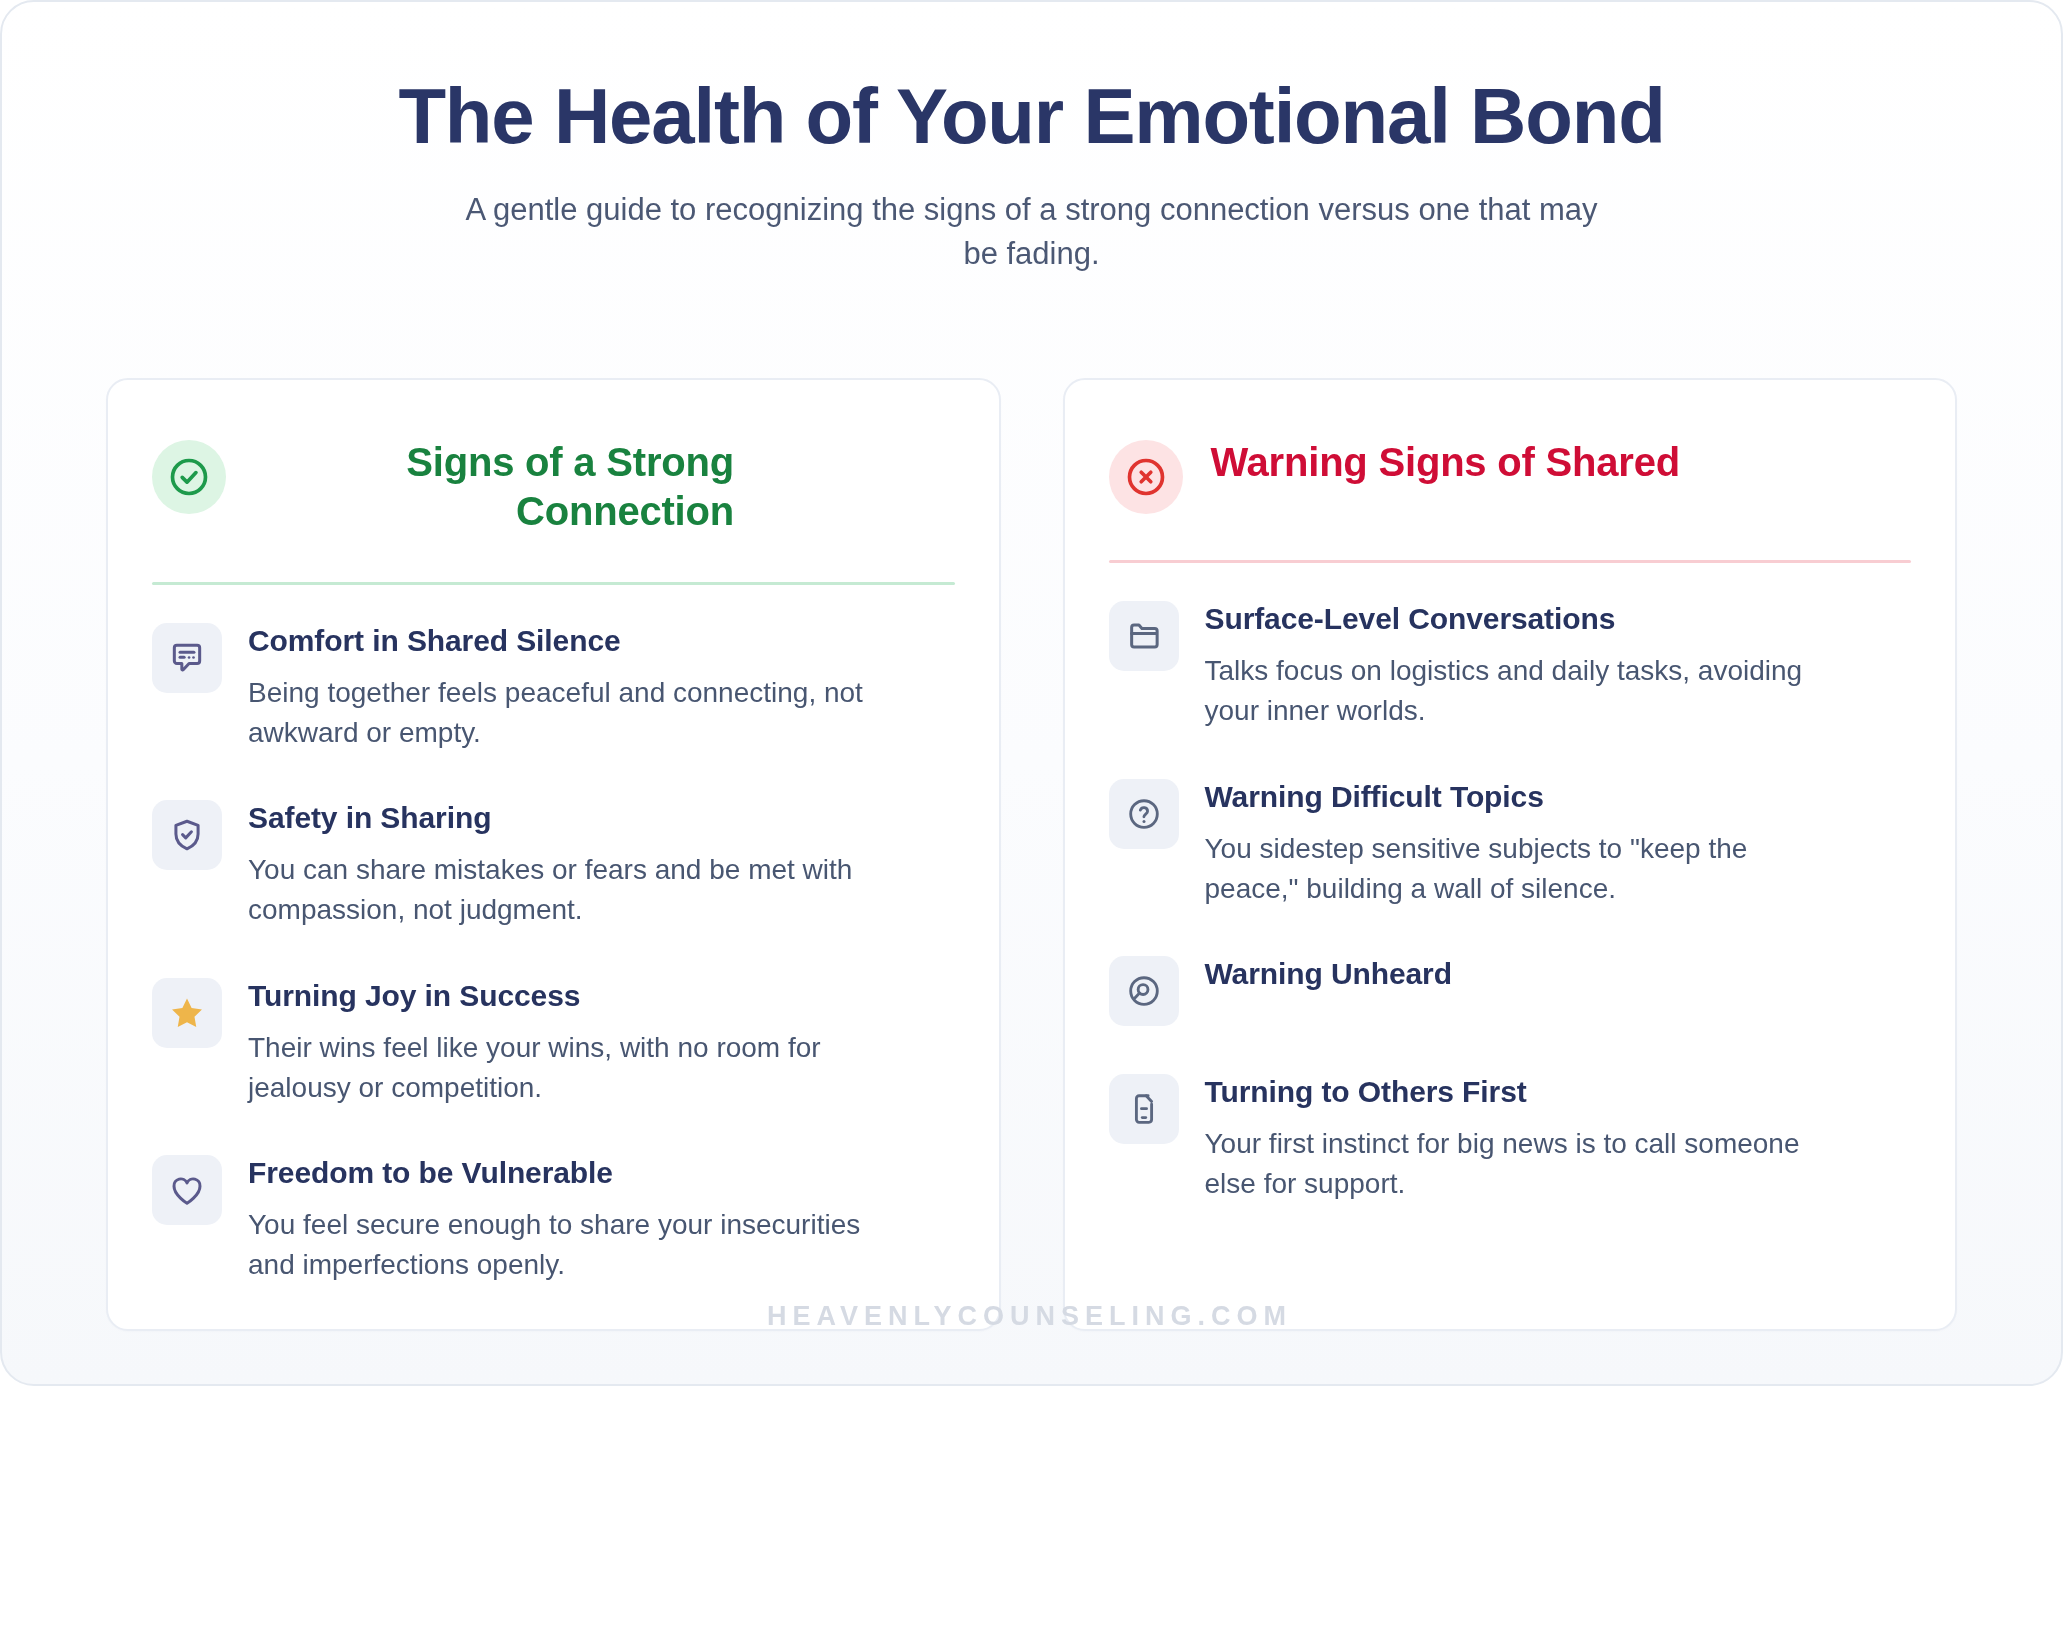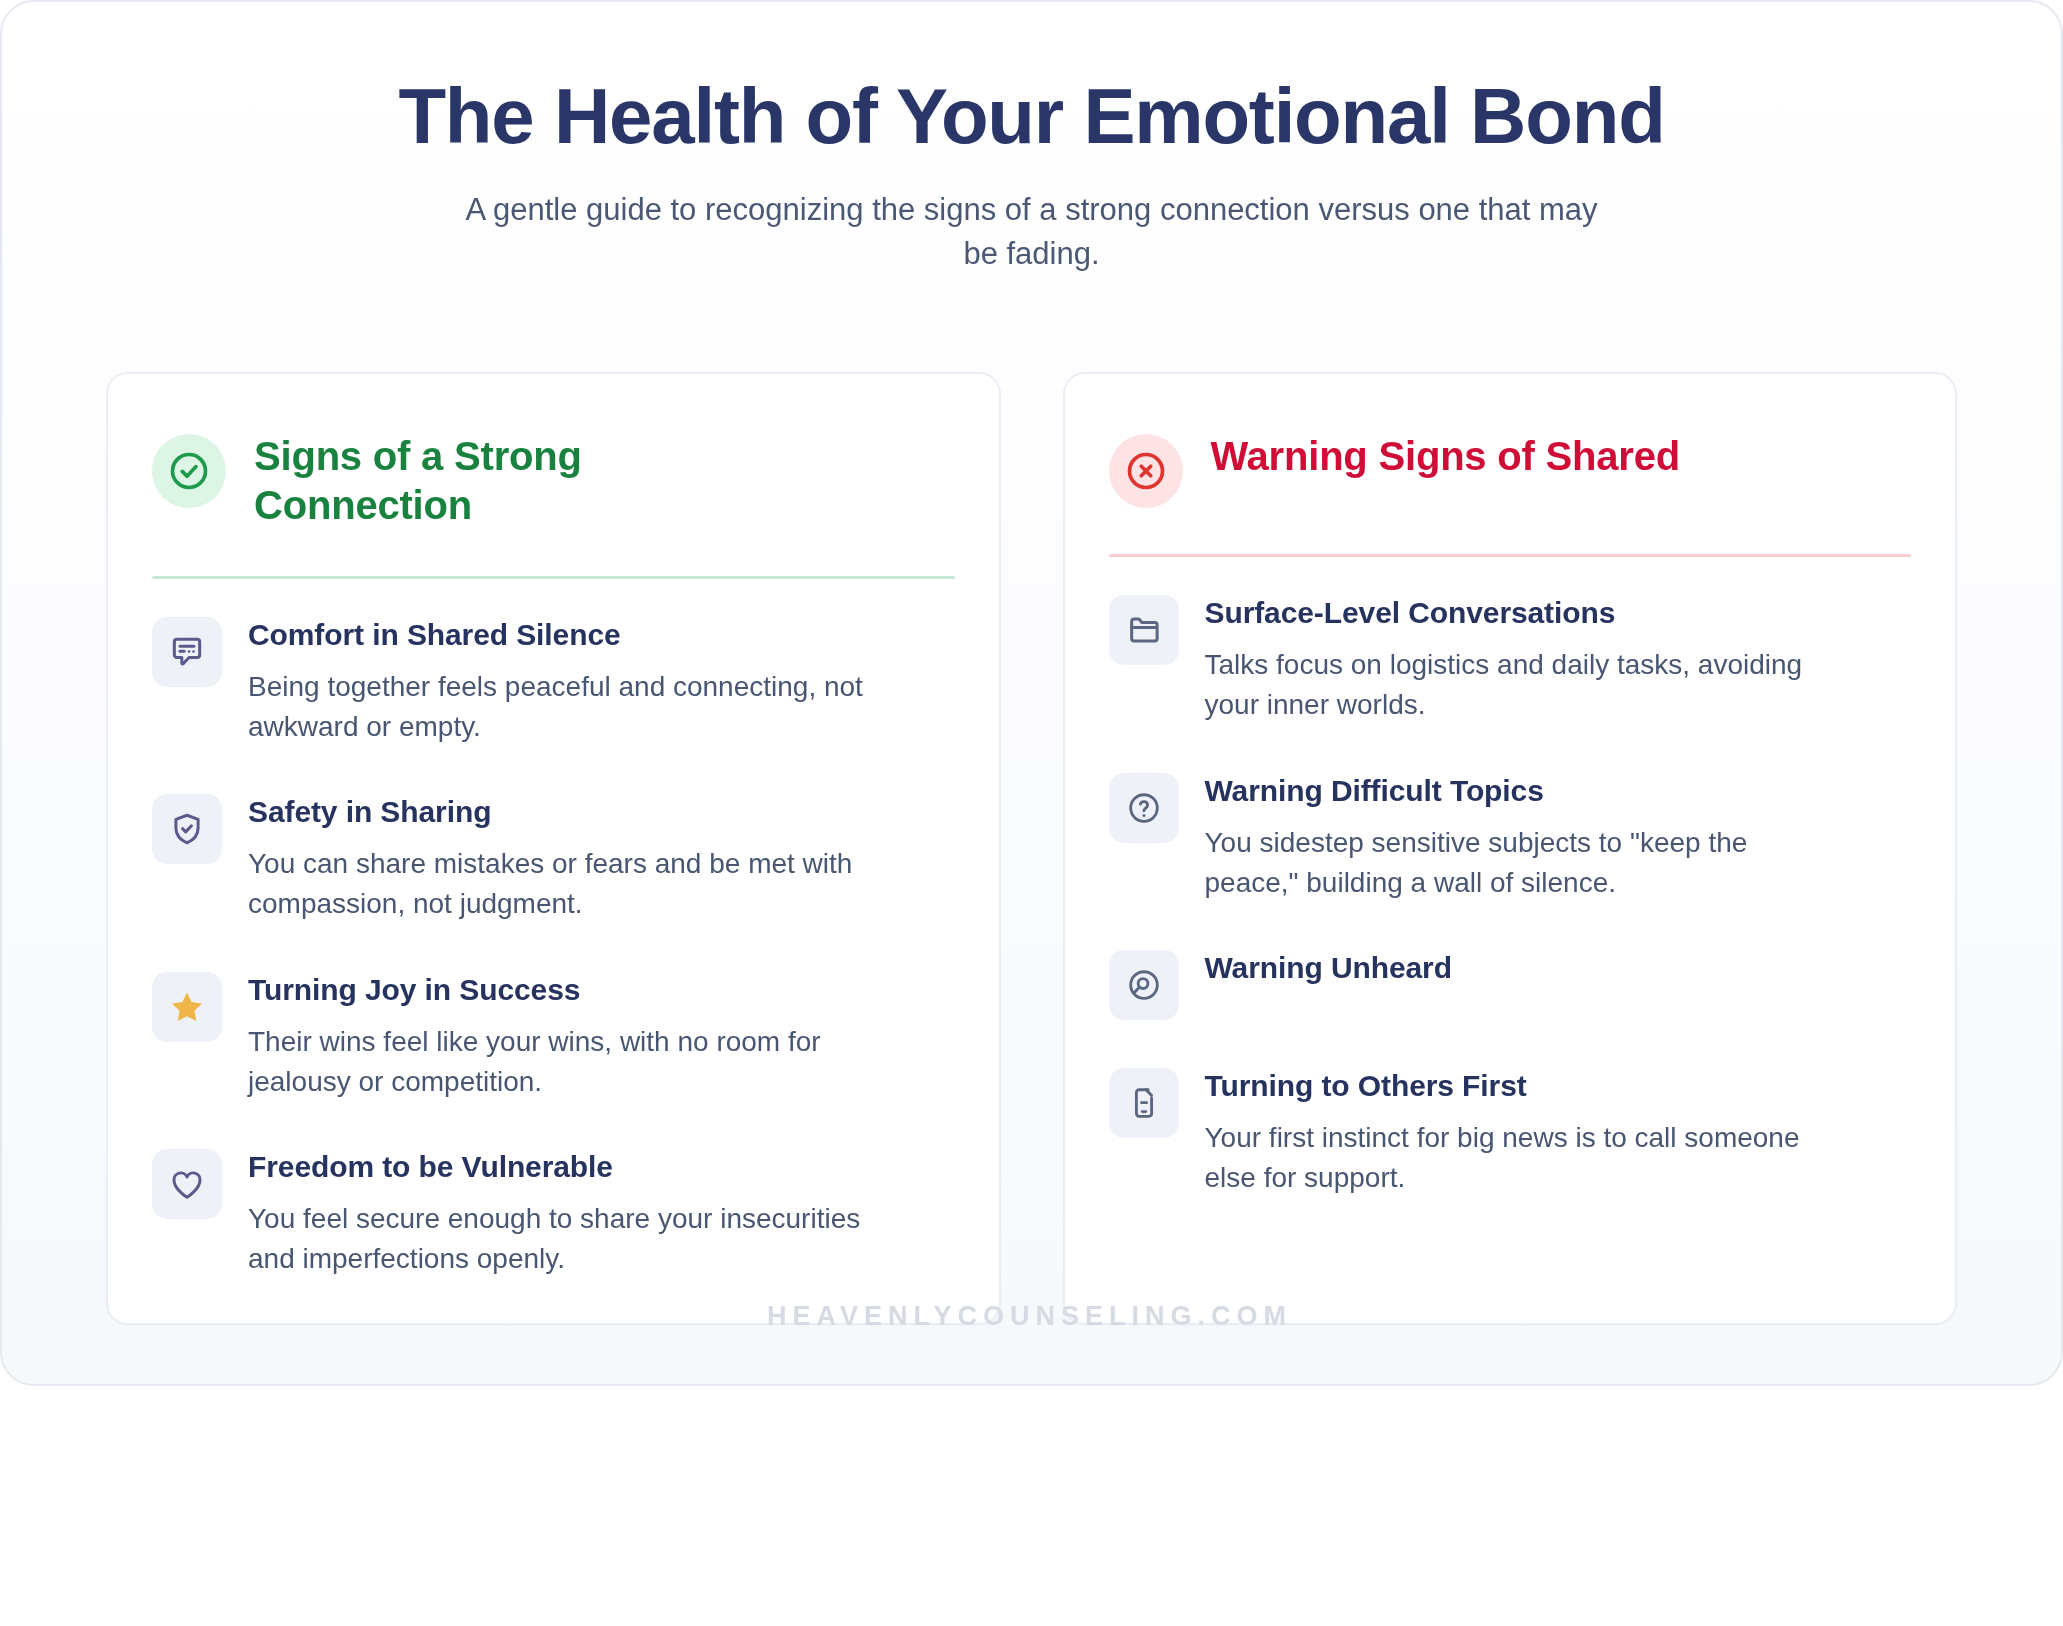--- a/index.html
+++ b/index.html
@@ -30,21 +30,21 @@
   .main-title {
     font-size: 78px;
     line-height: 1.08;
     font-weight: 700;
     letter-spacing: -1.2px;
     color: #2a3667;
     text-align: center;
   }
 
   .subtitle {
-    margin: 30px auto 0 auto;
+    margin: 30px auto 6px auto;
     max-width: 1160px;
     font-size: 31px;
     line-height: 1.42;
     font-weight: 400;
     color: #4b5874;
     text-align: center;
   }
 
   
   .columns {
@@ -84,20 +84,21 @@
   .head-badge.good { background: #ddf5e4; }
   .head-badge.bad  { background: #fde3e4; }
 
   .head-title {
     font-size: 40px;
     line-height: 1.22;
     font-weight: 700;
     letter-spacing: -0.2px;
     padding-top: 2px;
     max-width: 480px;
+    text-align: right;
   }
   .head-title.good { color: #19823f; }
   .head-title.bad  { color: #cf0d36; }
 
   .divider {
     height: 3px;
     margin: 46px 0 0 0;
     border-radius: 2px;
   }
   .divider.good { background: #c5ead3; }

